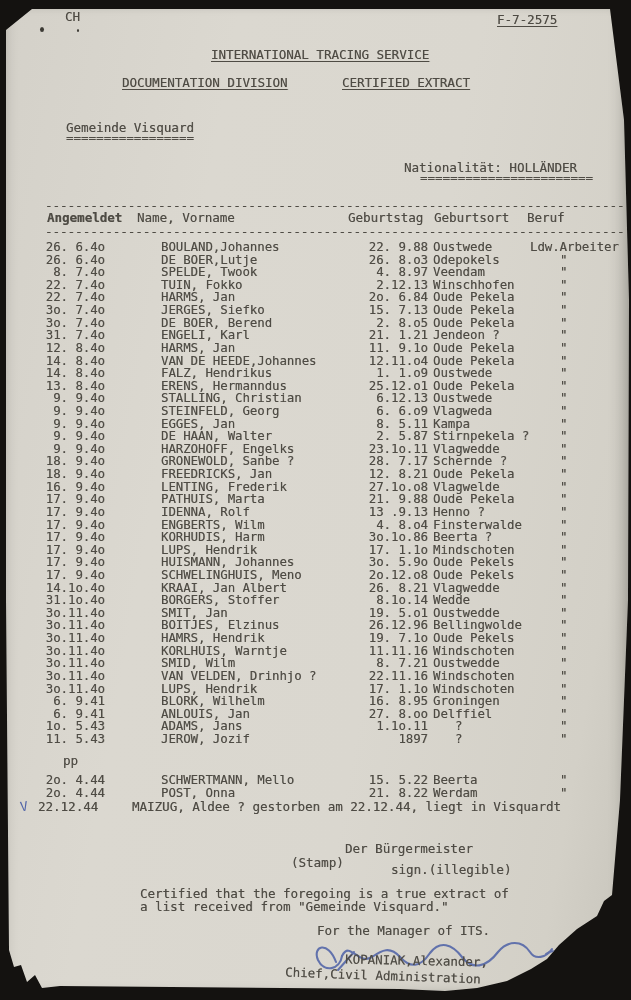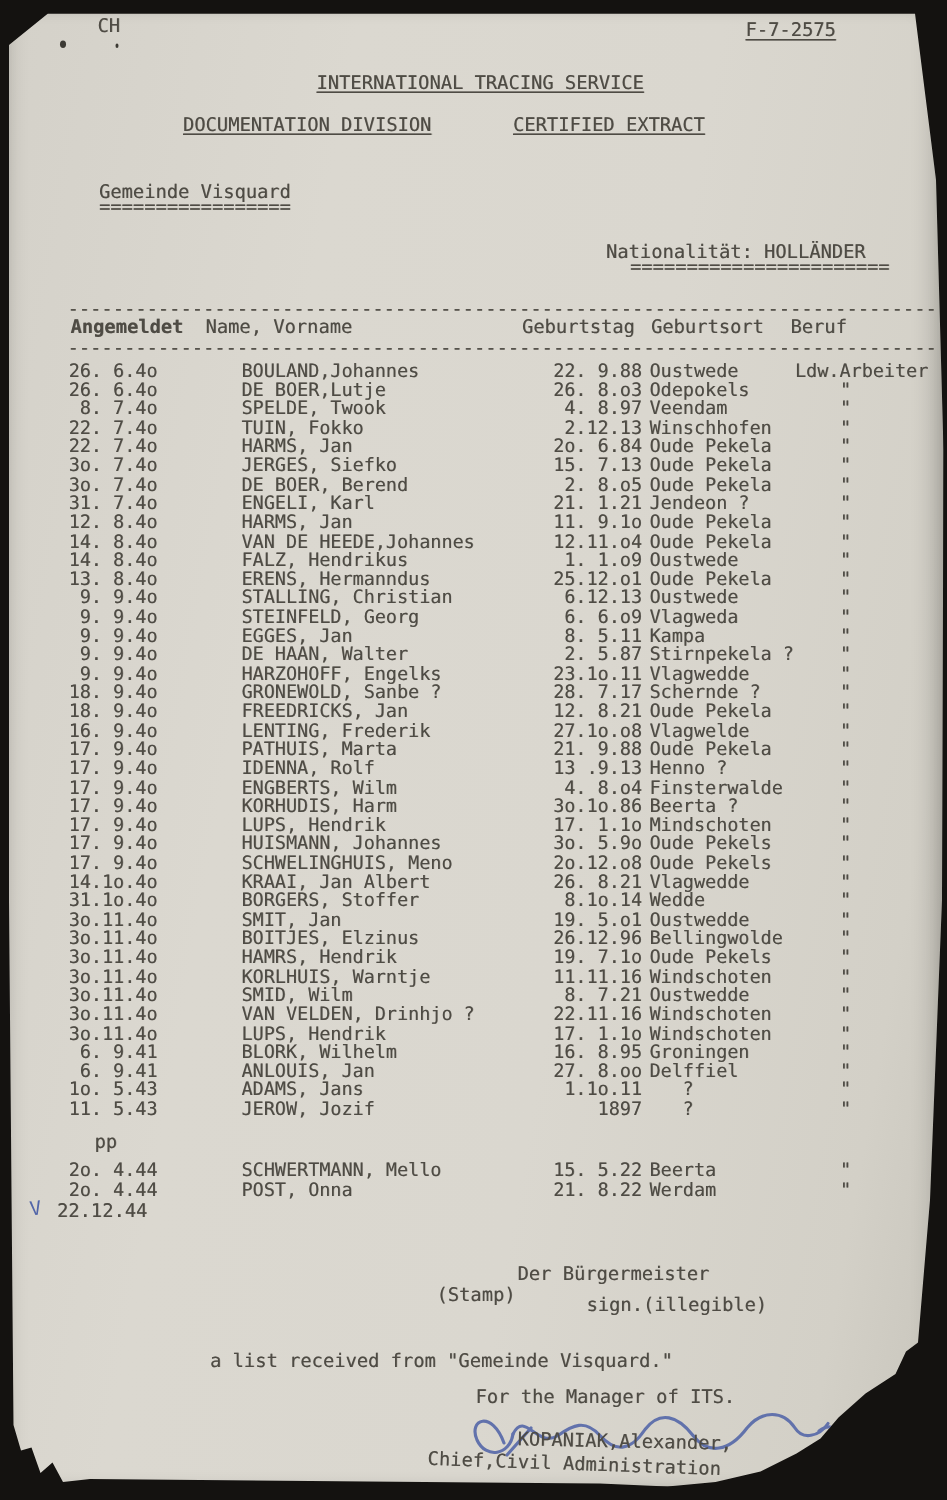--- a/index.html
+++ b/index.html
@@ -364,25 +364,27 @@
     <span class="c c3">21. 8.22</span>
     <span class="c c4">Werdam</span>
     <span class="c c5 ditto">"</span>
   </div>
       </div>
 
     <span class="t" style="left:63px;top:754px;">pp</span>
 
     <span class="t blue" style="left:20px;top:800px;transform:rotate(-8deg);font-size:13px;">V</span>
     <span class="t" style="left:38px;top:800px;">22.12.44</span>
+    <span class="t" style="left:132px;top:800px;">MAIZUG, Aldee ? gestorben am 22.12.44, liegt in Visquardt</span>
 
     <span class="t" style="left:345px;top:842px;">Der Bürgermeister</span>
     <span class="t" style="left:291px;top:856px;">(Stamp)</span>
     <span class="t" style="left:391px;top:863px;">sign.(illegible)</span>
 
+    <span class="t" style="left:140px;top:887px;">Certified that the foregoing is a true extract of</span>
     <span class="t" style="left:140px;top:900px;">a list received from "Gemeinde Visquard."</span>
 
     <span class="t" style="left:317px;top:924px;">For the Manager of ITS.</span>
 
     <svg class="sig" viewBox="0 0 260 60">
       <g fill="none" stroke="#5265a8" stroke-width="2.1" stroke-linecap="round" opacity="0.88">
         <path d="M28,34 C20,12 4,18 10,32 C16,45 32,42 34,28"></path>
         <path d="M34,28 C42,12 50,38 64,29 C74,22 82,18 92,29 C102,40 112,40 122,25 C132,12 144,16 154,29 C164,42 178,40 190,24 C200,12 214,12 222,24 C227,32 238,30 244,21"></path>
         <path d="M30,42 L46,24"></path>
         <path d="M238,26 C246,20 252,25 247,33"></path>

